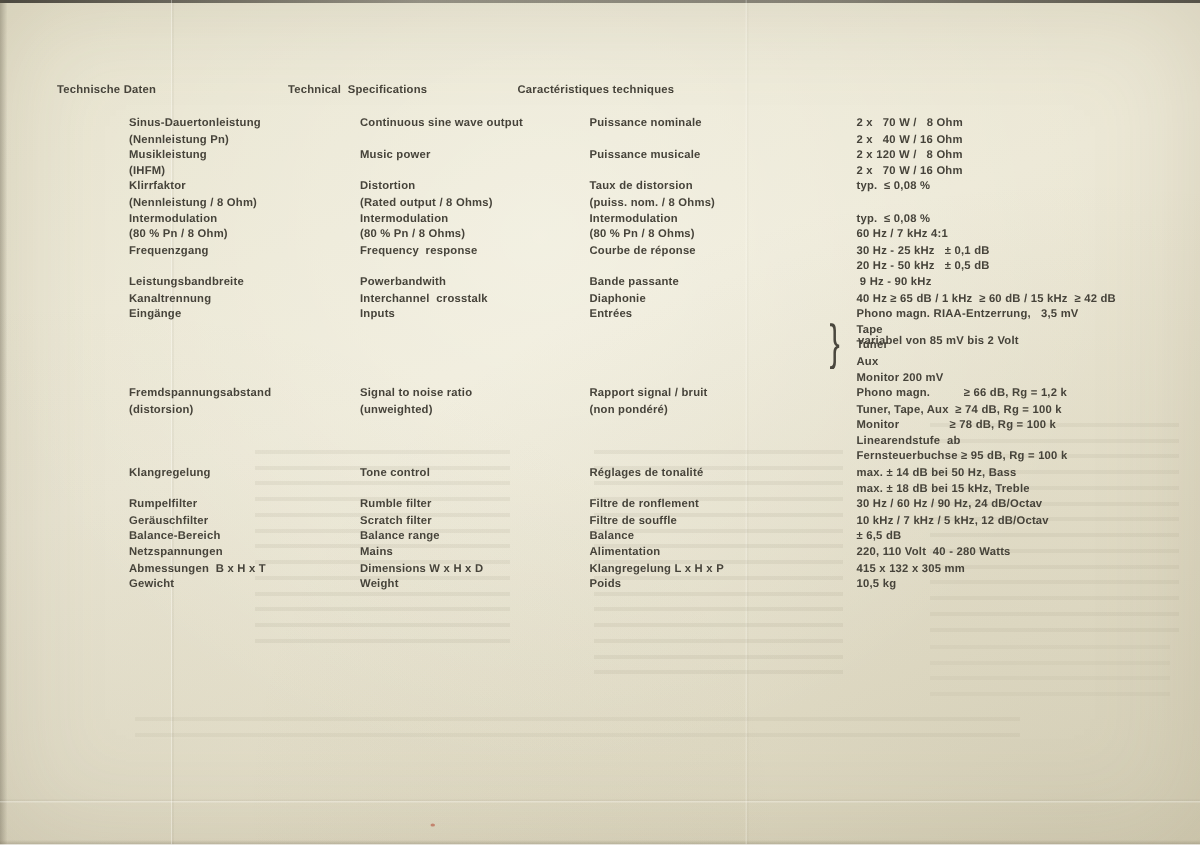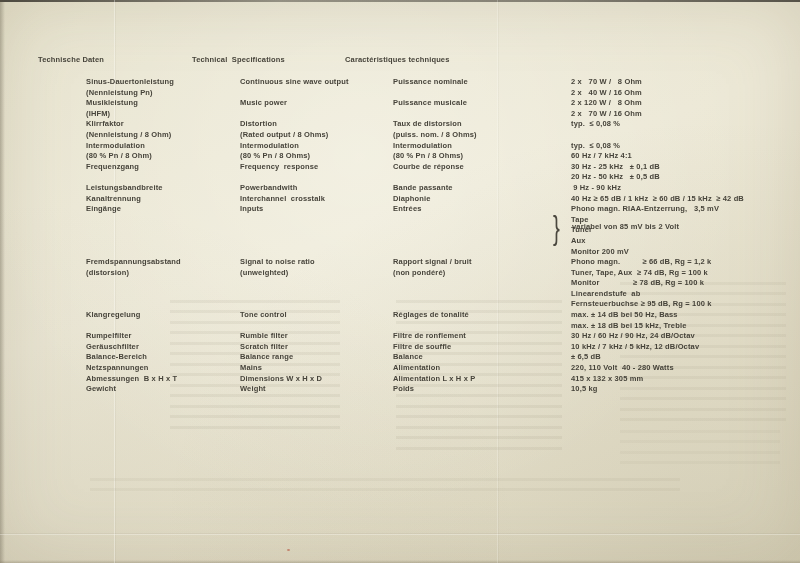--- a/index.html
+++ b/index.html
@@ -207,21 +207,21 @@
       </div>
       <div class="spec-row">
         <span class="cell cell-de">Netzspannungen</span>
         <span class="cell cell-en">Mains</span>
         <span class="cell cell-fr">Alimentation</span>
         <span class="cell cell-val">220, 110 Volt  40 - 280 Watts</span>
       </div>
       <div class="spec-row">
         <span class="cell cell-de">Abmessungen  B x H x T</span>
         <span class="cell cell-en">Dimensions W x H x D</span>
-        <span class="cell cell-fr">Alimentation L x H x P</span>
+        <span class="cell cell-fr">Klangregelung L x H x P</span>
         <span class="cell cell-val">415 x 132 x 305 mm</span>
       </div>
       <div class="spec-row">
         <span class="cell cell-de">Gewicht</span>
         <span class="cell cell-en">Weight</span>
         <span class="cell cell-fr">Poids</span>
         <span class="cell cell-val">10,5 kg</span>
       </div>
     </div>
 

